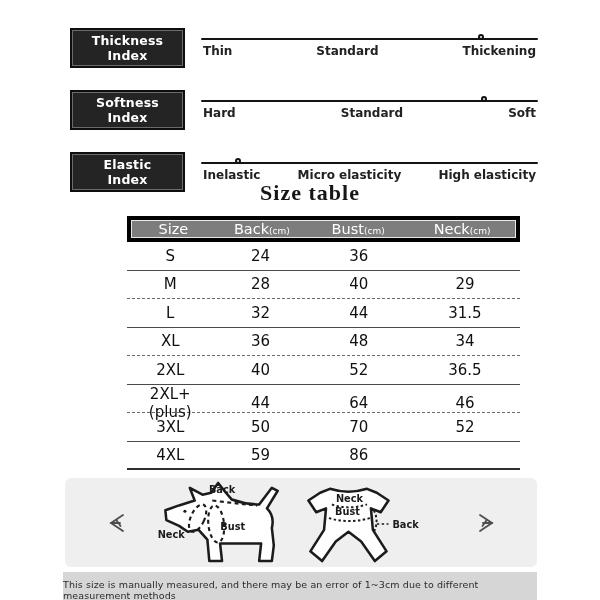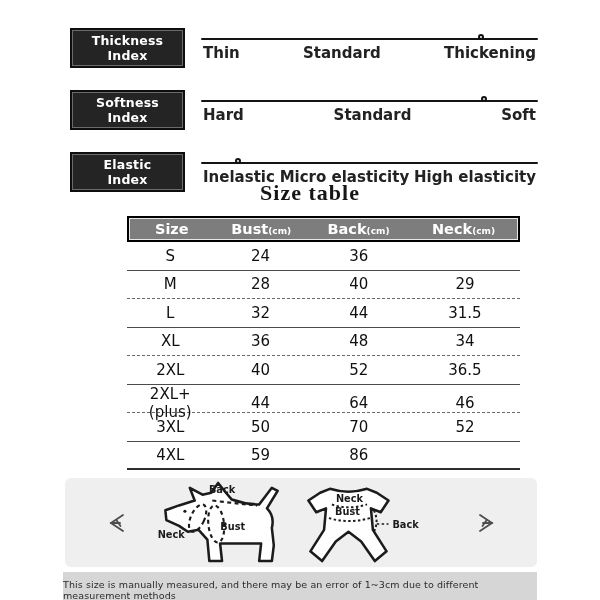--- a/index.html
+++ b/index.html
@@ -15,30 +15,30 @@
     font-size:12.5px; font-weight:bold; text-align:center; padding:3px 17px;
     letter-spacing:0.2px; flex-shrink:0;
   }
   .slider { flex:1; margin-left:16px; padding-top:10px; }
   .slider-line { position:relative; height:2px; background:#141414; border-radius:1px; }
   .slider-marker {
     position:absolute; top:-4px; width:6px; height:6px; background:#fff;
     border:2px solid #111; border-radius:50%; transform:translateX(-50%);
   }
   .slider-ticks { display:flex; justify-content:space-between; margin-top:4px; padding:0 2px; }
-  .slider-ticks span { font-size:15px; font-weight:600; color:#222; }
+  .slider-ticks span { font-size:12px; font-weight:600; color:#222; }
 
   
   .size-title { position:absolute; top:180px; left:100px; width:420px; text-align:center;
     font-size:22px; font-weight:bold; color:#161616; letter-spacing:1px;font-family:Liberation Serif, serif; }
   .table-wrap { position:absolute; top:216px; left:127px; width:393px; }
   .t-header {
     display:grid; grid-template-columns:22% 24% 26% 28%; align-items:center; text-align:center;
-    background:#7d7d7d; border:2px solid #000000; box-shadow:inset 0 0 0 1px #e8e8e8;
-    color:#fff; font-weight:bold; font-size:14.5px; height:26px;
+    background:#7d7d7d; border:4px solid #000000; box-shadow:inset 0 0 0 1px #e8e8e8;
+    color:#fff; font-weight:normal; font-size:14.5px; height:26px;
   }
   .t-header .unit { font-size:9px; vertical-align:baseline; }
   .t-row {
     display:grid; grid-template-columns:22% 24% 26% 28%; align-items:center; text-align:center;
     height:28.5px; font-size:15px; color:#101010; border-bottom:1px solid #4a4a4a;
   }
   .t-row:nth-child(odd) { border-bottom-style:dashed; border-bottom-color:#6a6a6a; }
   .t-row:last-child { border-bottom:2px solid #2e2e2e; }
   .t-row .c-size { font-weight:500; }
 
@@ -111,22 +111,22 @@
       </div>
     </div>
 
   </div>
 
   <div class="size-title">Size table</div>
 
   <div class="table-wrap">
     <div class="t-header">
       <div><span>Size</span></div>
+      <div><span>Back</span><span class="unit">(cm)</span></div>
       <div><span>Bust</span><span class="unit">(cm)</span></div>
-      <div><span>Back</span><span class="unit">(cm)</span></div>
       <div><span>Neck</span><span class="unit">(cm)</span></div>
     </div>
 
     <div class="t-row">
       <div class="c-size">S</div>
       <div>24</div>
       <div>36</div>
     </div>
     <div class="t-row">
       <div class="c-size">M</div>

